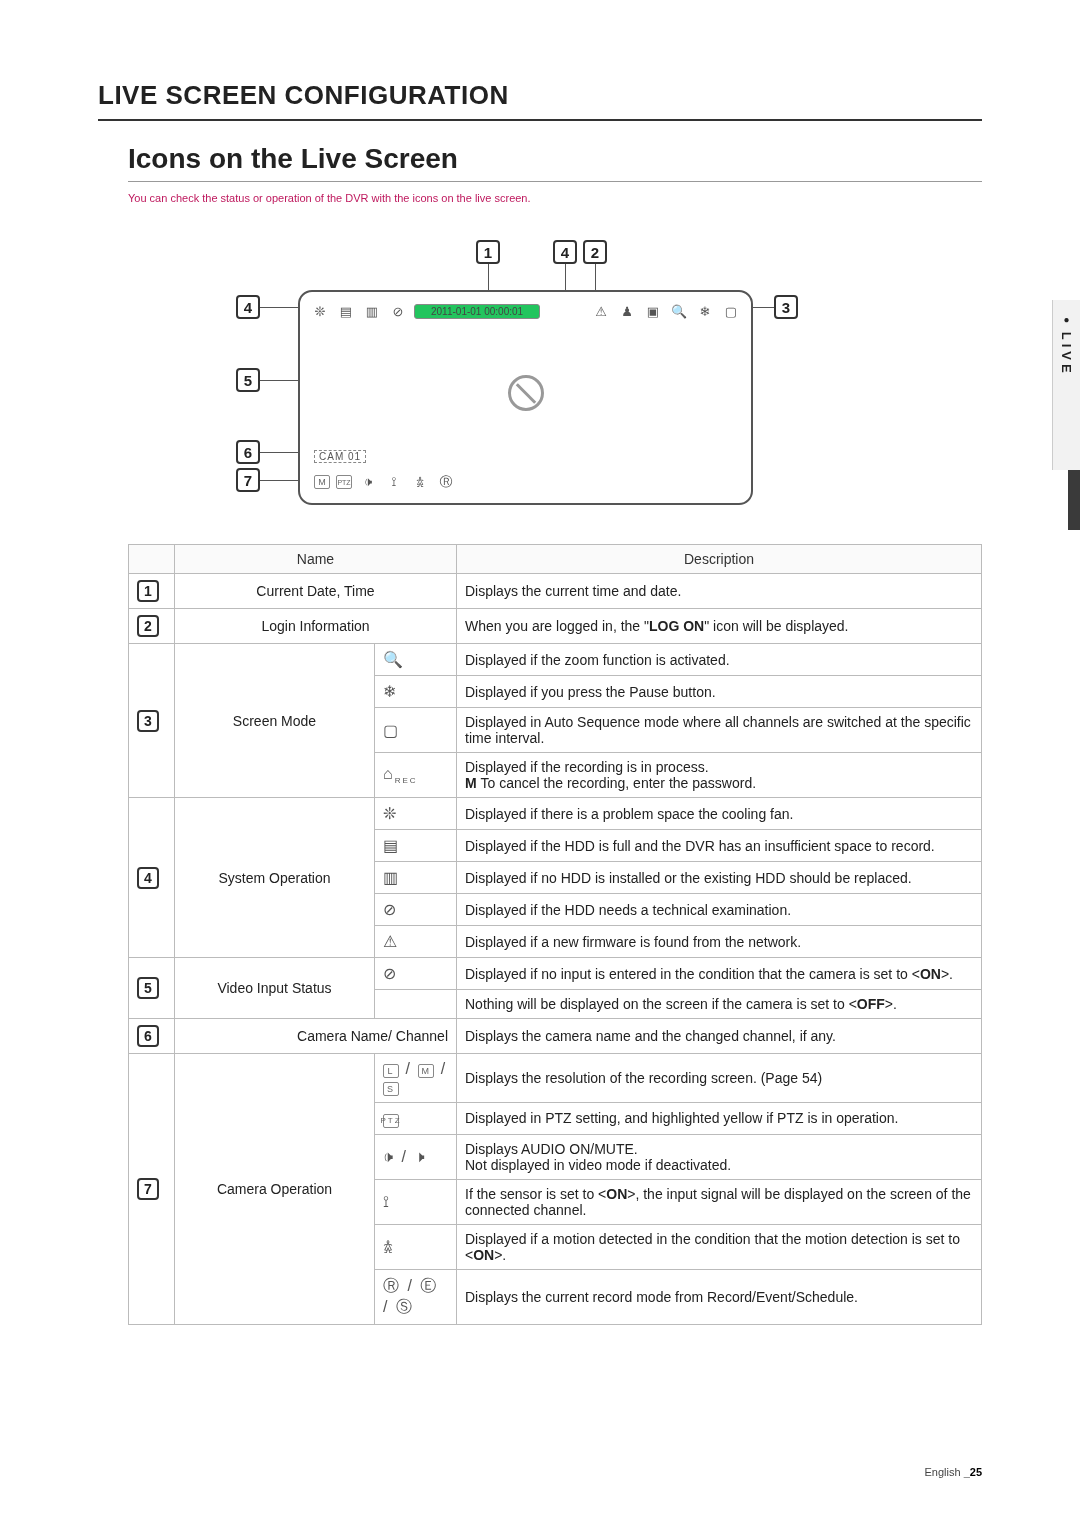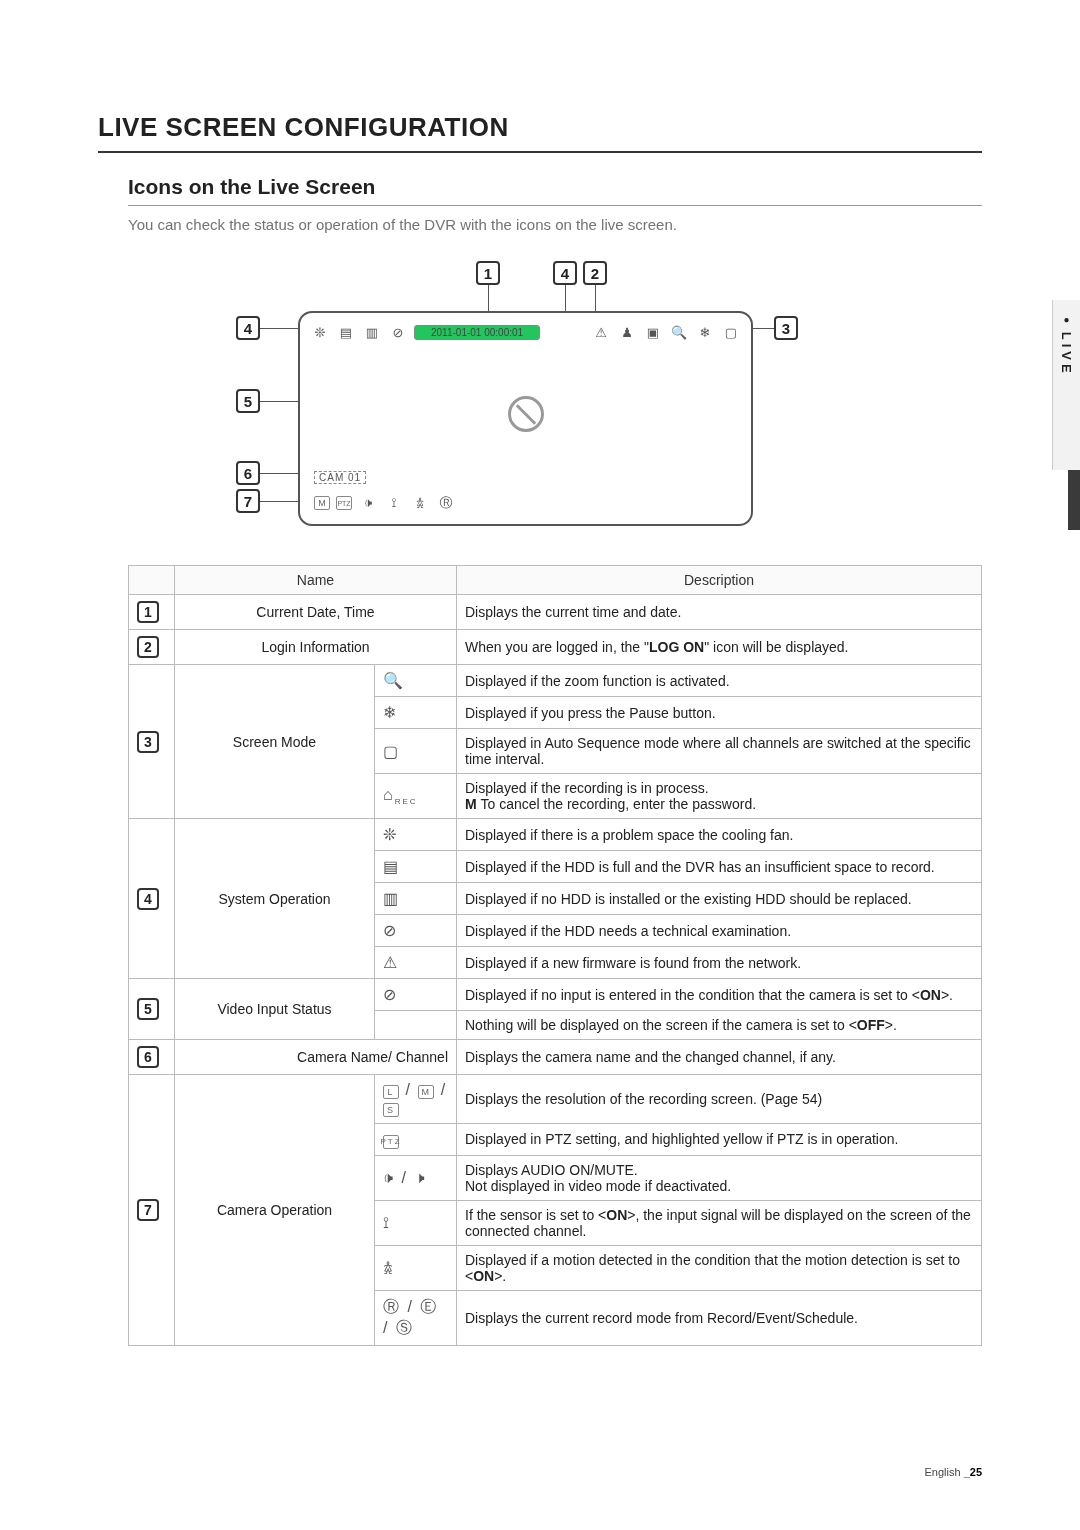--- a/index.html
+++ b/index.html
@@ -12,35 +12,34 @@
     position: relative;
     padding: 80px 98px 60px 98px;
   }
   .page-title {
     font-size: 26px;
     font-weight: 600;
     letter-spacing: 0.5px;
     border-bottom: 2px solid #333;
     padding-bottom: 8px;
     margin-bottom: 22px;
-    margin-top: 32px;
   }
   .section-title {
-    font-size: 21px;
+    font-size: 28px;
     font-weight: 600;
     border-bottom: 1px solid #999;
     padding-bottom: 6px;
     margin-bottom: 10px;
     margin-left: 30px;
   }
   .intro {
-    font-size: 15px;
+    font-size: 11px;
     margin-left: 30px;
-    margin-bottom: 28px;
-    color: #737373;
+    margin-bottom: 36px;
+    color: #be185d;
   }
   
   .side-tab {
     position: absolute;
     right: 0;
     top: 300px;
     width: 28px;
     height: 170px;
     background: #f2f2f2;
     border-left: 1px solid #ccc;

